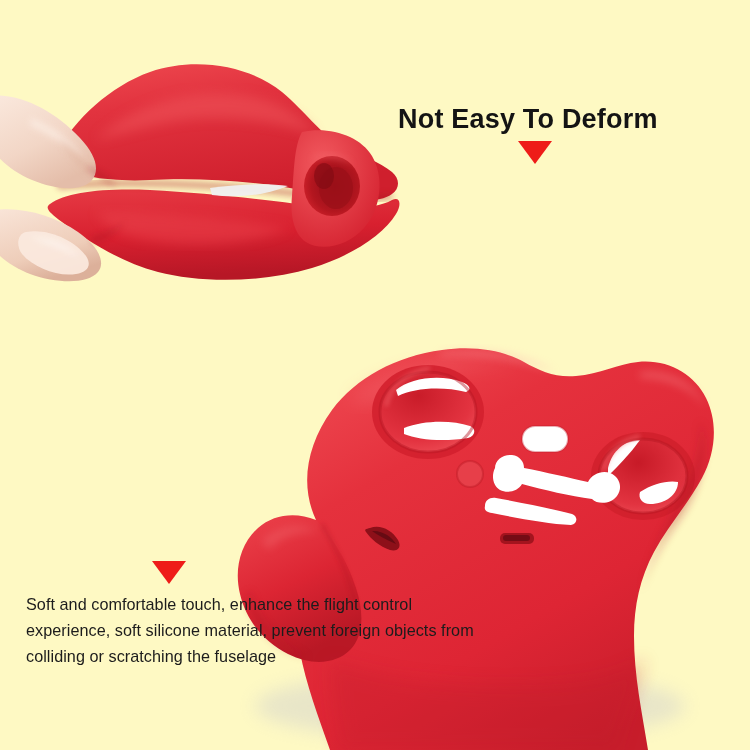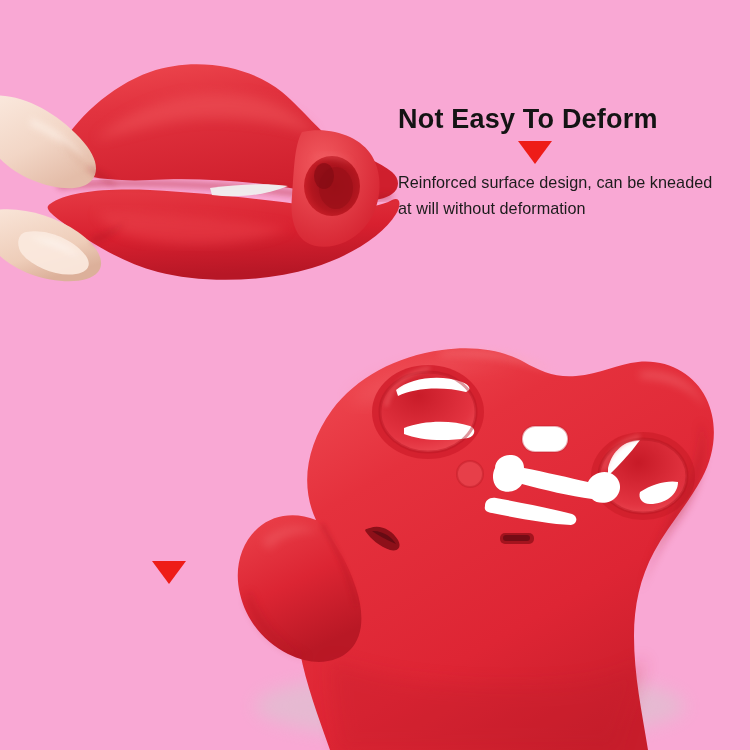--- a/index.html
+++ b/index.html
@@ -5,21 +5,21 @@
   html, body {
     margin: 0;
     padding: 0;
     background: #ffffff;
   }
   #page {
     position: relative;
     width: 750px;
     height: 750px;
     overflow: hidden;
-    background: #f9a8d4;
+    background: #fef9c3;
     font-family: "Liberation Sans", sans-serif;
   }
 
   
   .art-layer {
     position: absolute;
     left: 0;
     top: 0;
     width: 750px;
     height: 750px;
@@ -320,22 +320,22 @@
              C 648 560, 668 520, 686 486 C 698 462, 702 440, 700 420 Z" fill="#a91421" opacity="0.35" filter="url(#blurA)"></path>
 
     <path d="M 440 352 C 490 346, 530 356, 556 372 C 520 360, 478 354, 440 356 Z" fill="#ffa8ac" opacity="0.35" filter="url(#blurA)"></path>
   </svg>
 
   <div class="feature-block top">
     <h2 class="feature-title">Not Easy To Deform</h2>
     <div class="tri-wrap">
       <div class="triangle"></div>
     </div>
-    <p class="feature-desc">Reinforced surface design, can be kneaded at will without deformation</p>
   </div>
 
   <div class="feature-block bottom">
     <div class="tri-wrap">
       <div class="triangle"></div>
     </div>
+    <p class="feature-desc">Soft and comfortable touch, enhance the flight control experience, soft silicone material, prevent foreign objects from colliding or scratching the fuselage</p>
   </div>
 
 </div>
 
 </body></html>

